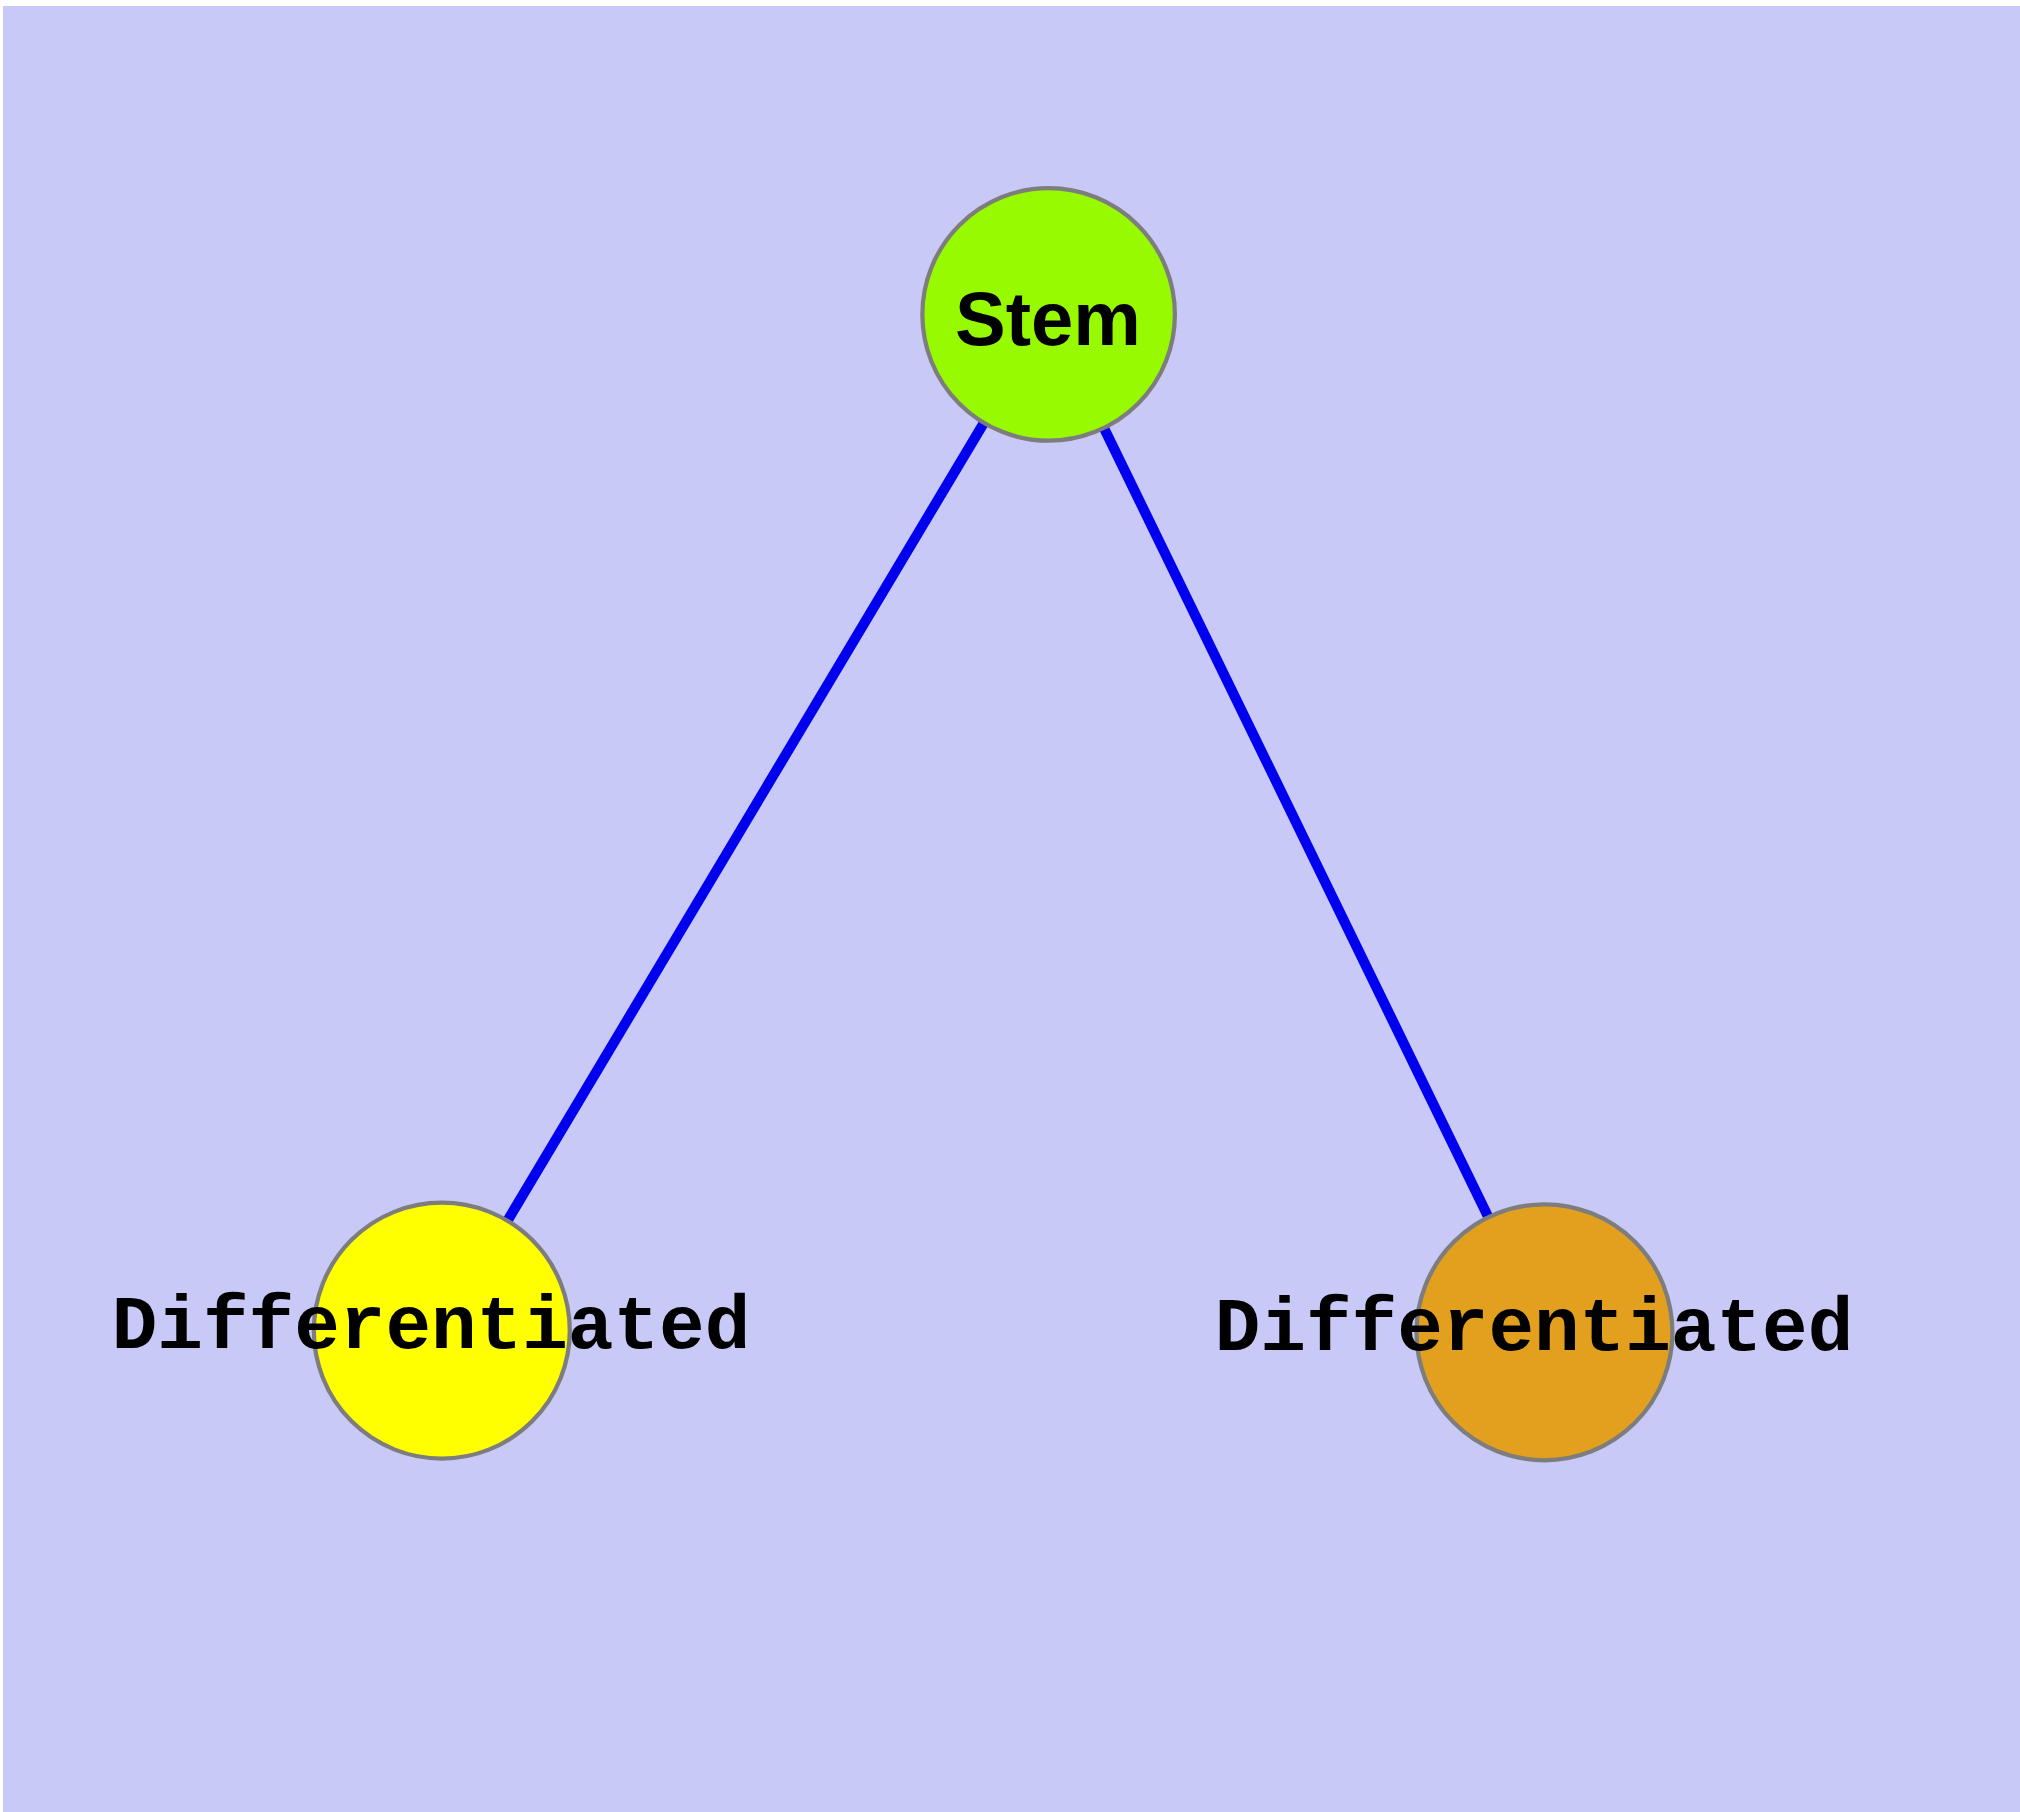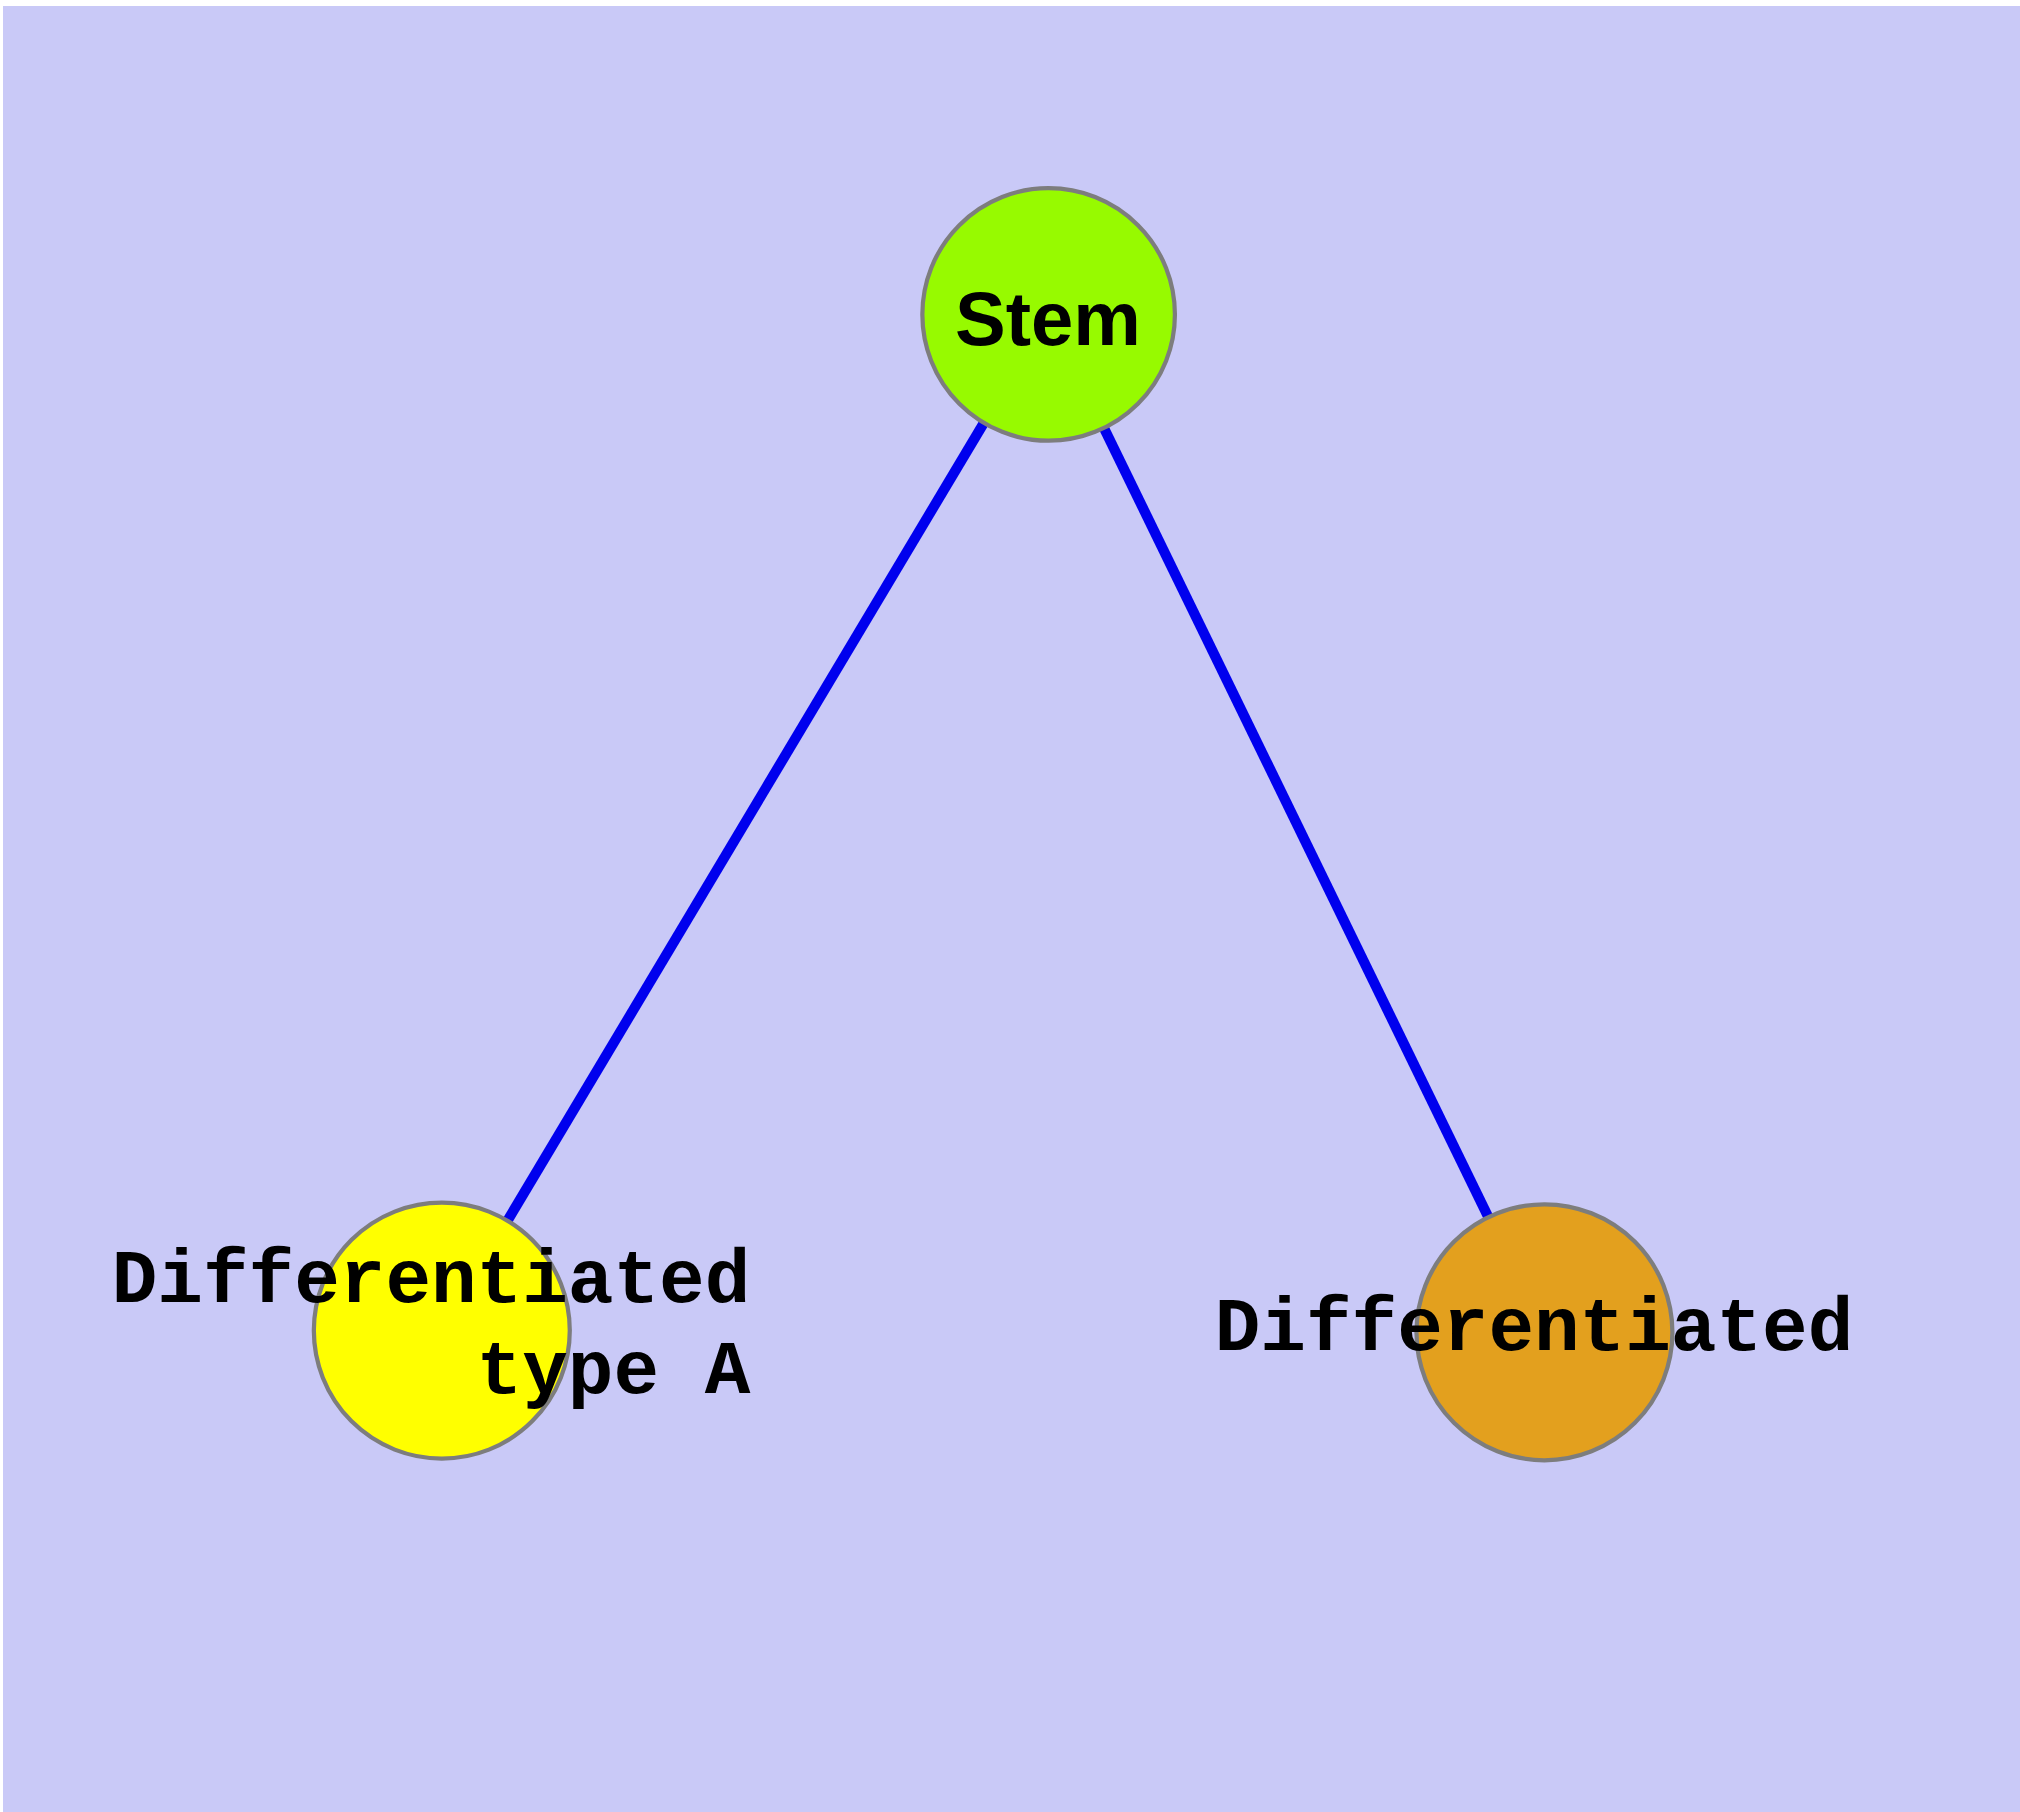--- a/index.html
+++ b/index.html
@@ -41,21 +41,21 @@
     stroke-width: 5;
   }
 
   .label {
     position: absolute;
     transform: translate(-50%, -50%);
     font-weight: bold;
     font-size: 76px;
     line-height: 91px;
     color: #000000;
-    text-align: right;
+    text-align: left;
     white-space: nowrap;
   }
   .label .line { display: block; font-family: Liberation Mono, monospace; }
 </style>
 </head>
 <body>
 
 <div class="canvas">
 
   <div class="plot-bg"></div>
@@ -67,21 +67,20 @@
 
     <circle class="node" cx="1237" cy="371" r="149" fill="#97fa00"></circle>
     <circle class="node" cx="521" cy="1570" r="151" fill="#ffff00"></circle>
     <circle class="node" cx="1822" cy="1572" r="151" fill="#e3a01e"></circle>
   </svg>
 
   <div class="label" style="left: 1048px; top: 318px;">Stem</div>
 
   <div class="label" style="left: 431px; top: 1328px;">
     <span class="line">Differentiated</span>
-    <span class="line">type A</span>
   </div>
 
   <div class="label" style="left: 1534px; top: 1330px;">
     <span class="line">Differentiated</span>
   </div>
 
 </div>
 
 
 </body></html>

